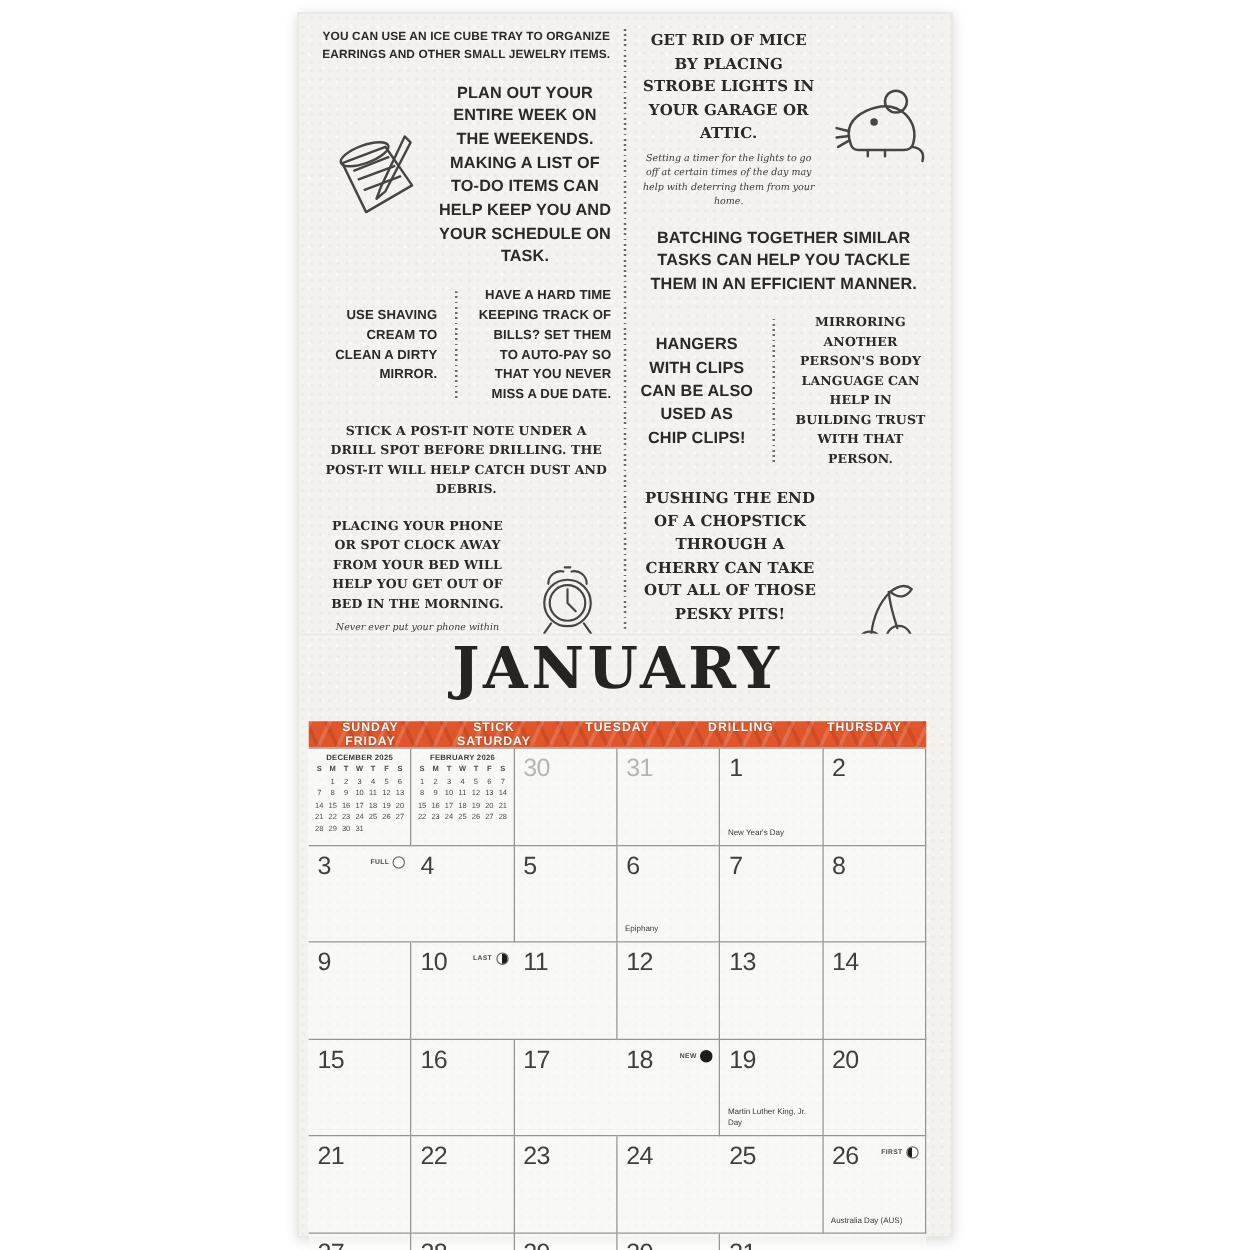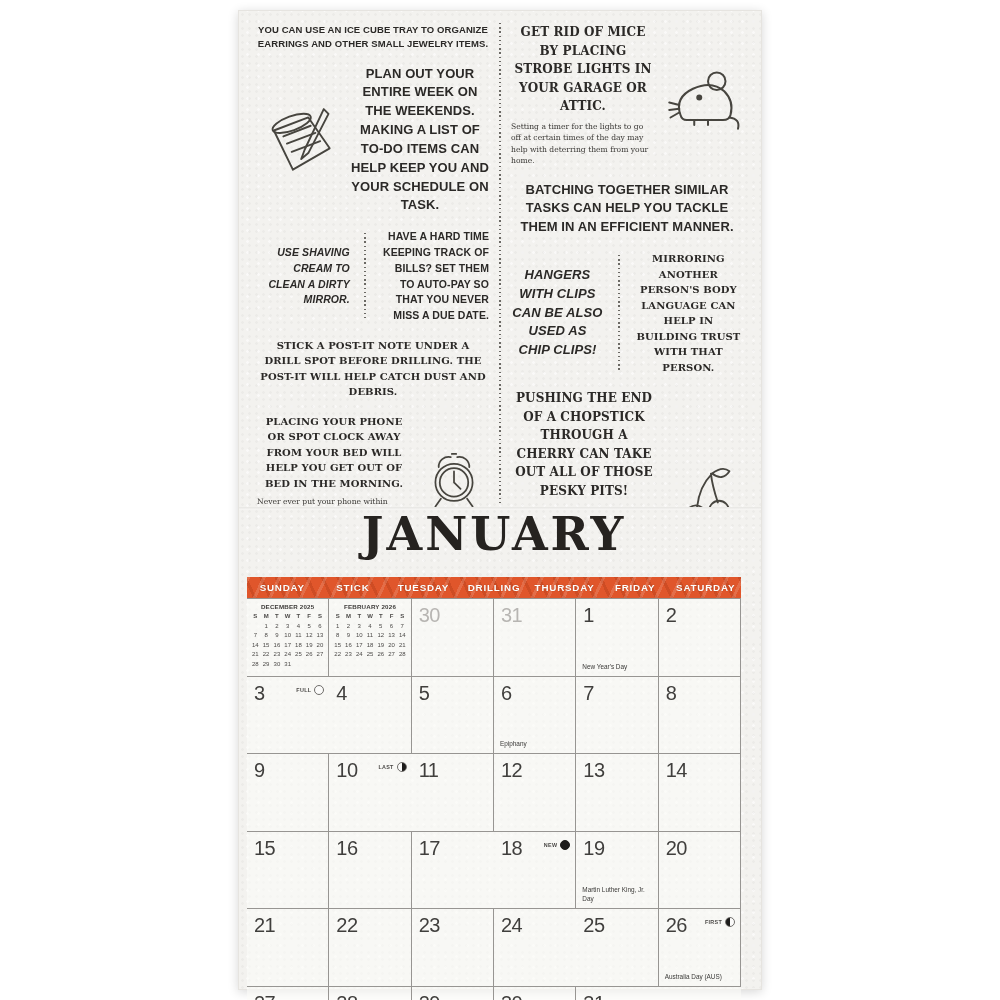--- a/index.html
+++ b/index.html
@@ -20,32 +20,32 @@
   .vdivider{width:2px;margin:4px 6px;background:repeating-linear-gradient(to bottom,#6b6964 0 1.4px,transparent 1.4px 4.2px);}
   .hsep{height:2px;margin:5px 2px;background:repeating-linear-gradient(to right,#6b6964 0 1.4px,transparent 1.4px 4.2px);}
   .tip{display:flex;align-items:center;justify-content:center;gap:8px;margin:2px 0;}
   .tip-texts{display:flex;flex-direction:column;gap:5px;min-width:0;flex:1;}
   .h{font-weight:700;text-align:center;letter-spacing:.1px;}
   .h.sans-sm{font-family:"Liberation Sans",sans-serif;font-size:9.5px;line-height:1.45;}
   .h.sans{font-family:"Liberation Sans",sans-serif;font-size:10.5px;line-height:1.5;text-align:right;}
   .h.sans-lg{font-family:"Liberation Sans",sans-serif;font-size:13px;line-height:1.45;}
   .h.serif{font-family:"DejaVu Serif",serif;font-size:10px;line-height:1.55;}
   .h.serif-lg{font-family:"DejaVu Serif",serif;font-size:12px;line-height:1.55;}
-  .sub{font-family:"DejaVu Serif",serif;font-size:7.6px;line-height:1.5;color:#3a3835;}
+  .sub{font-family:"DejaVu Serif",serif;font-style:italic;font-size:7.6px;line-height:1.5;text-align:center;color:#3a3835;}
   .pair{align-items:stretch;}
   .pair .pair-item{flex:1;display:flex;align-items:center;justify-content:center;min-width:0;}
-  .pair .pair-item.first{flex:.85;font-style:italic;}
+  .pair .pair-item.first{flex:.85;}
   .illo{flex:0 0 auto;display:flex;align-items:center;justify-content:center;}
   .illo svg{stroke:#47453f;fill:none;stroke-width:1.6;stroke-linecap:round;stroke-linejoin:round;}
 
   
   .cal{position:absolute;top:498px;left:8px;right:20px;}
   .month-title{font-family:"DejaVu Serif",serif;font-weight:700;font-size:46px;letter-spacing:3px;
     color:#262320;text-align:center;margin:2px 0 8px 0;line-height:1;}
-  .weekday-banner{display:grid;grid-template-columns:repeat(7,1fr);height:21px;align-items:center;
+  .weekday-banner{display:grid;grid-template-columns:repeat(5,1fr);height:21px;align-items:center;
     background-color:#e0562b;
     background-image:
       repeating-linear-gradient(115deg,rgba(255,255,255,0.14) 0 3px,transparent 3px 14px),
       repeating-linear-gradient(245deg,rgba(140,40,10,0.22) 0 3px,transparent 3px 14px); margin-top: 20px;}
   .weekday{font-size:9.8px;font-weight:700;color:#ffffff;text-align:center;letter-spacing:.8px;
     text-shadow:0 0 1px rgba(120,40,10,.6);}
   .grid{display:grid;grid-template-columns:repeat(6,1fr);grid-auto-rows:77.5px;border-top:1px solid #979592;
     background:rgba(252,251,249,.6);}
   .cell{position:relative;border-bottom:1px solid #979592;border-right:1px solid #979592;overflow:hidden;}
   .cell:nth-child(7n){border-right:none;}

